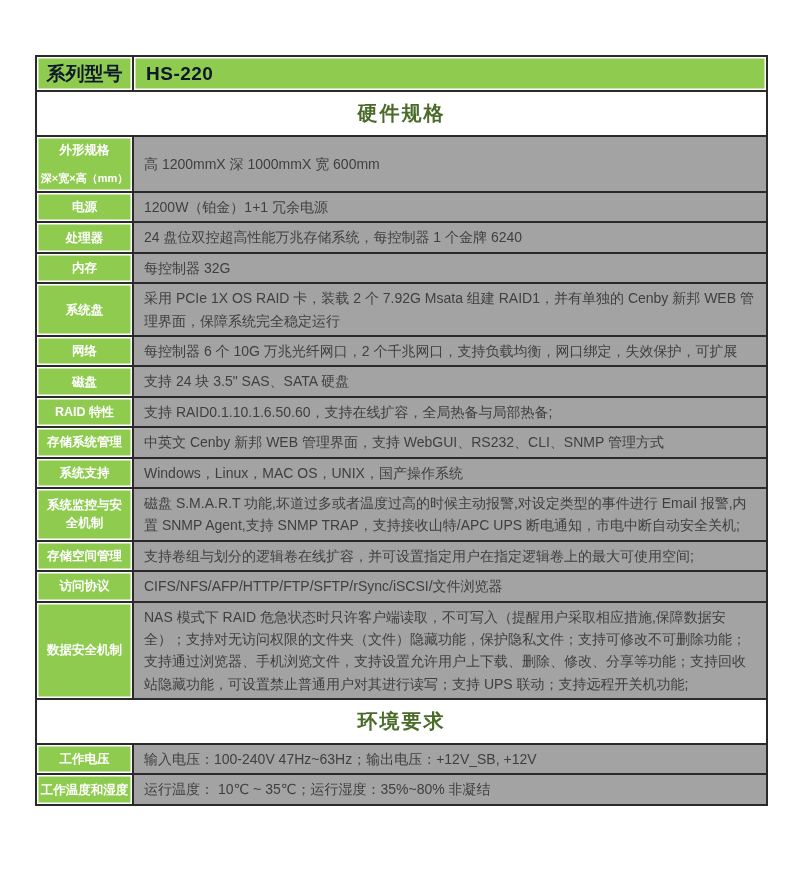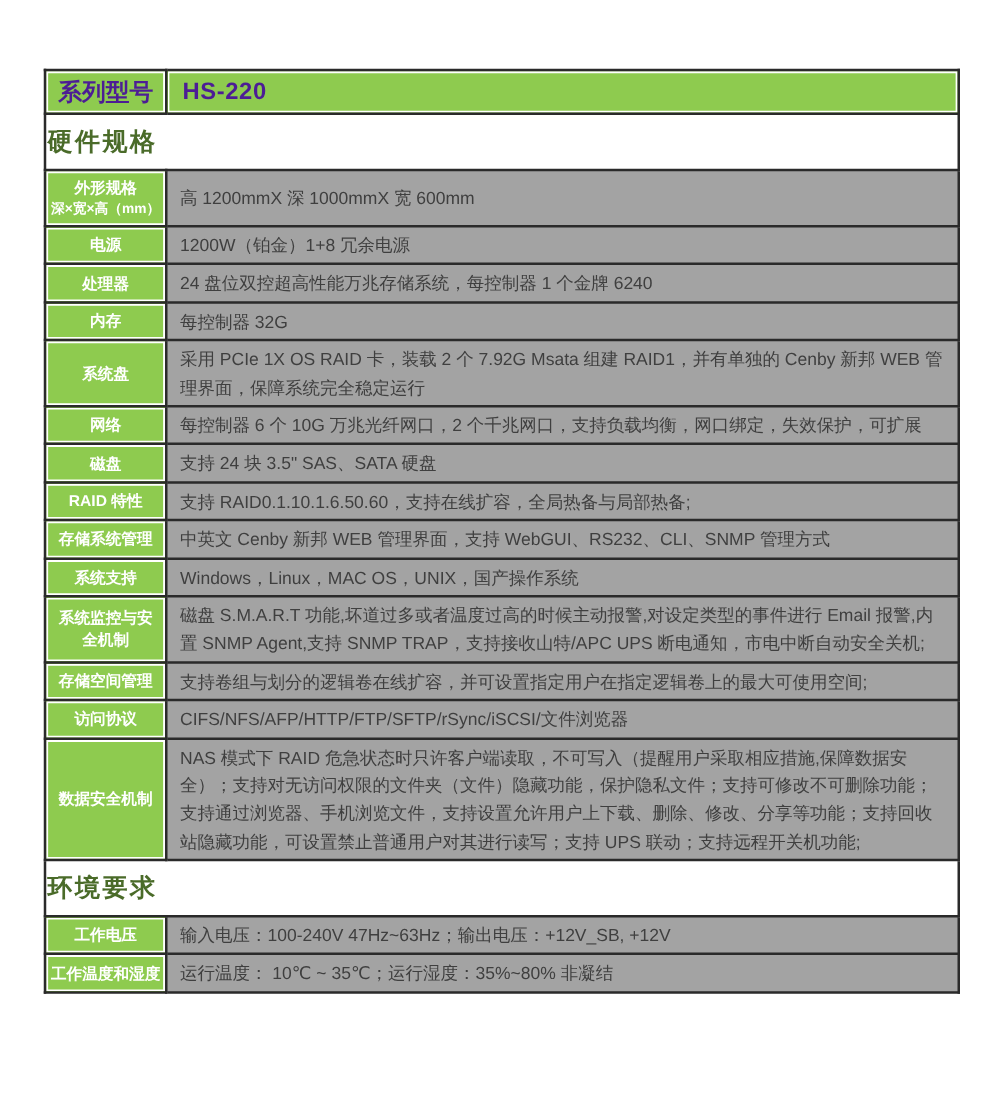--- a/index.html
+++ b/index.html
@@ -13,35 +13,35 @@
     position:absolute;left:35px;top:55px;width:733px;
     border-collapse:collapse;table-layout:fixed;
   }
   table.spec td{border:2px solid #2a2a2a;vertical-align:middle;}
   col.c-label{width:97px;}
   .green{
     background:#8ecb4f;
     box-shadow:inset 0 0 0 1.5px #ffffff;
   }
   
-  td.series-cell{height:31px;color:#4c1d95;font-weight:bold;font-size:19px;}
+  td.series-cell{height:31px;color:#0f172a;font-weight:bold;font-size:19px;}
   td.series-label{text-align:center;}
   td.series-value{text-align:left;padding-left:12px;letter-spacing:.5px;}
   
   td.section-cell{
-    height:41px;color:#4a6b29;
+    height:41px;text-align:center;color:#4a6b29;
     font-weight:bold;font-size:20px;letter-spacing:2px;background:#fff;
   }
   
   td.label-cell{
     text-align:center;color:#ffffff;font-weight:bold;
     font-size:12.5px;line-height:1.45;padding:4px 2px;
   }
   td.label-cell .label{white-space:pre-line;}
-  td.label-cell .sub{font-size:11px;margin-top:1px;font-weight:bold;}
+  td.label-cell .sub{font-size:11px;margin-top:12px;font-weight:bold;}
   
   td.value-cell{
     padding:3px 10px;font-size:14px;line-height:1.6;
     color:#3f3f3f;text-align:left;background:#a3a3a3;word-break:break-word;
   }
   tr.spec-row{height:28px;}
   tr.env-row{height:29px;margin-top:24px;}
 </style>
 </head>
 <body>
@@ -64,21 +64,21 @@
           <td class="green label-cell">
             <div class="label">外形规格</div>
             <div class="sub">深×宽×高（mm）</div>
           </td>
           <td class="value-cell">高 1200mmX 深 1000mmX 宽 600mm</td>
         </tr>
         <tr class="spec-row">
           <td class="green label-cell">
             <div class="label">电源</div>
           </td>
-          <td class="value-cell">1200W（铂金）1+8 冗余电源</td>
+          <td class="value-cell">1200W（铂金）1+1 冗余电源</td>
         </tr>
         <tr class="spec-row">
           <td class="green label-cell">
             <div class="label">处理器</div>
           </td>
           <td class="value-cell">24 盘位双控超高性能万兆存储系统，每控制器 1 个金牌 6240</td>
         </tr>
         <tr class="spec-row">
           <td class="green label-cell">
             <div class="label">内存</div>

